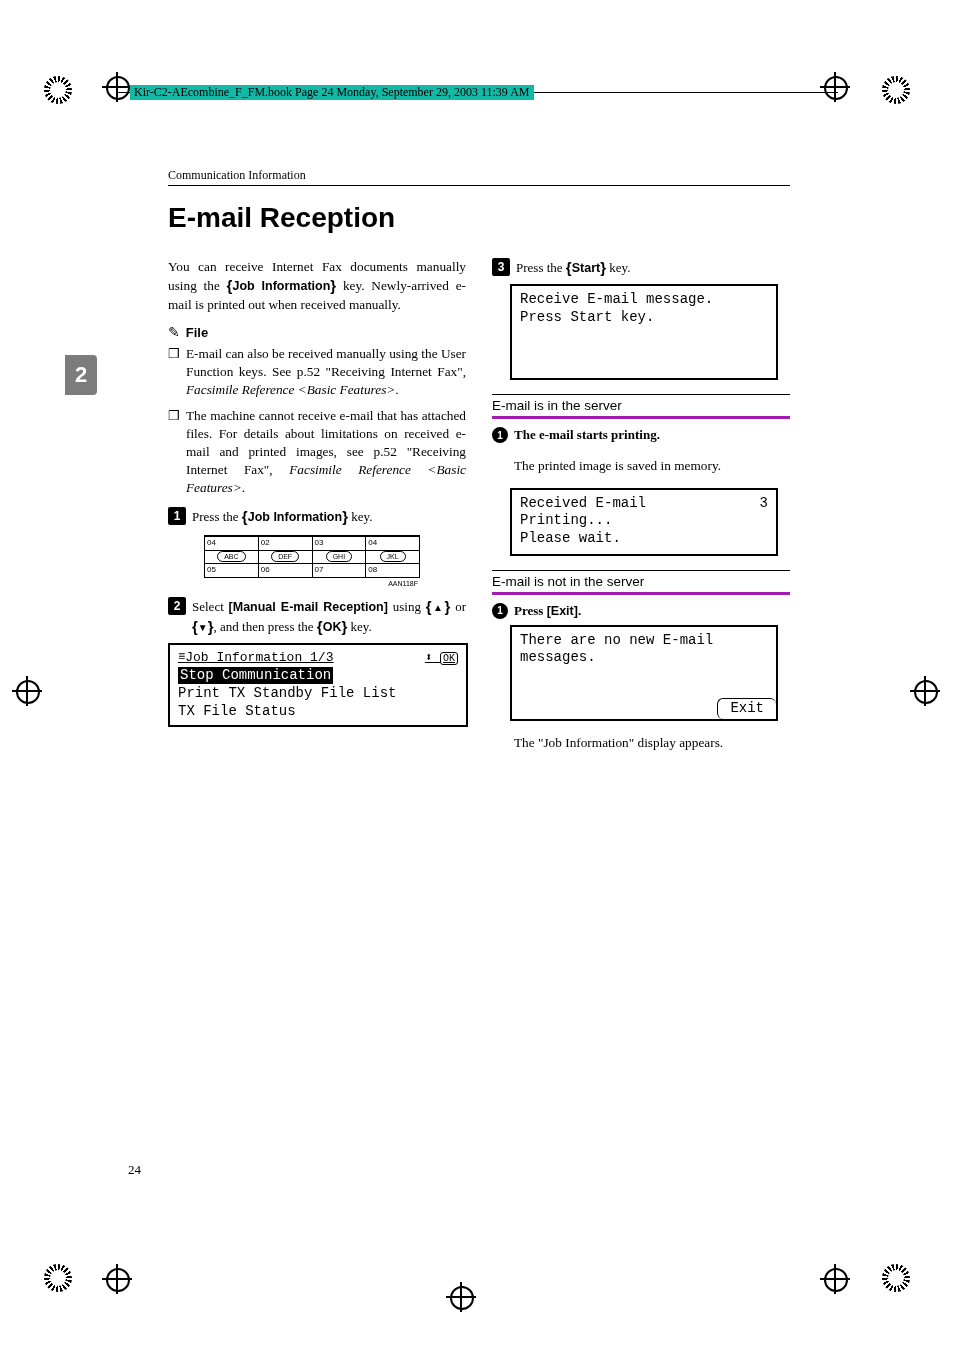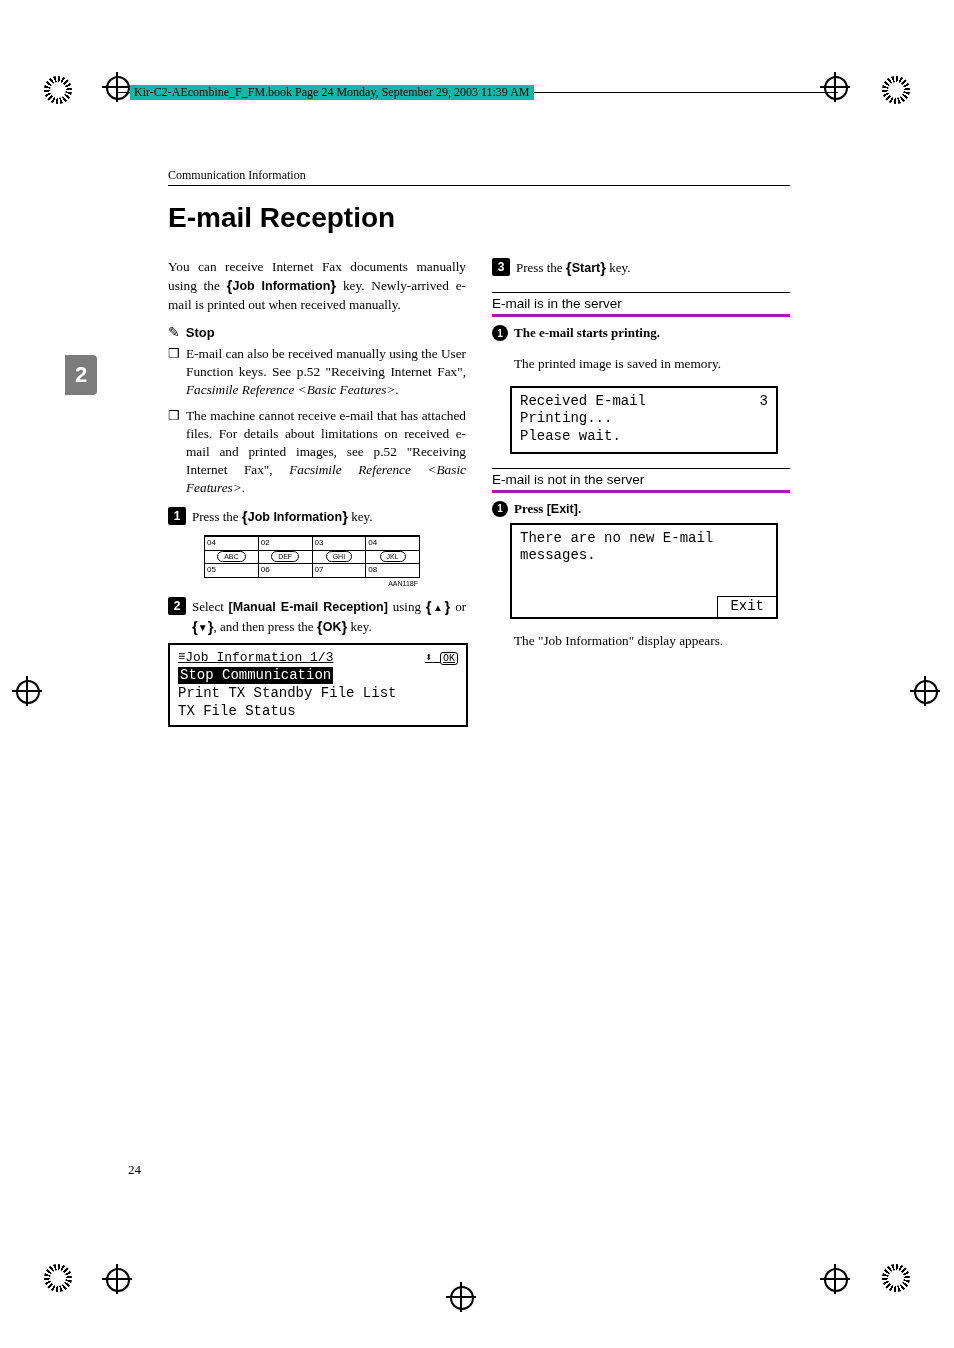--- a/index.html
+++ b/index.html
@@ -280,20 +280,21 @@
   }
   .lcd .exit-btn {
     position: absolute;
     bottom: 0;
     right: 0;
     border-top: 1px solid #000;
     border-left: 1px solid #000;
     padding: 1px 12px;
     font-family: 'Courier New', monospace;
     font-size: 14px;
+    border-radius: 6px;
   }
   .lcd-tall { min-height: 82px; }
   .lcd-row1 { display:flex; justify-content: space-between; }
 
   .section-head {
     font-family: Arial, Helvetica, sans-serif;
     font-size: 13.5px;
     border-top: 1px solid #000;
     border-bottom: 3px solid #a21caf;
     padding: 3px 0;
@@ -406,21 +407,21 @@
   <div class="columns">
 
     <div class="col">
 
       <p class="body">
         <span>You can receive Internet Fax documents manually using the </span><span class="bracket">{</span><span class="keylabel">Job Information</span><span class="bracket">}</span><span> key. Newly-arrived e-mail is printed out when received manually.</span>
       </p>
 
       <div class="note-header">
         <span class="pencil">✎</span>
-        <span class="note-word">Stop</span>
+        <span class="note-word">File</span>
       </div>
 
       <div class="note-item">
         <span class="box">❒</span>
         <span class="txt">
           <span>E-mail can also be received manually using the User Function keys. See p.52 "Receiving Internet Fax", </span><span class="italic">Facsimile Reference &lt;Basic Features&gt;</span><span>.</span>
         </span>
       </div>
 
       <div class="note-item">
@@ -480,20 +481,24 @@
 
     <div class="col">
 
       <div class="step" style="margin-top:0;">
         <span class="badge">3</span>
         <span class="stxt">
           <span class="light">Press the </span><span class="bracket">{</span><span class="keylabel">Start</span><span class="bracket">}</span><span class="light"> key.</span>
         </span>
       </div>
 
+      <div class="lcd lcd-tall">
+        <div>Receive E-mail message.</div>
+        <div>Press Start key.</div>
+      </div>
 
 
       <div class="section-head">E-mail is in the server</div>
       <div class="substep">
         <span class="num">1</span>
         <span class="stx">The e-mail starts printing.</span>
       </div>
       <p class="indent">The printed image is saved in memory.</p>
 
       <div class="lcd">

